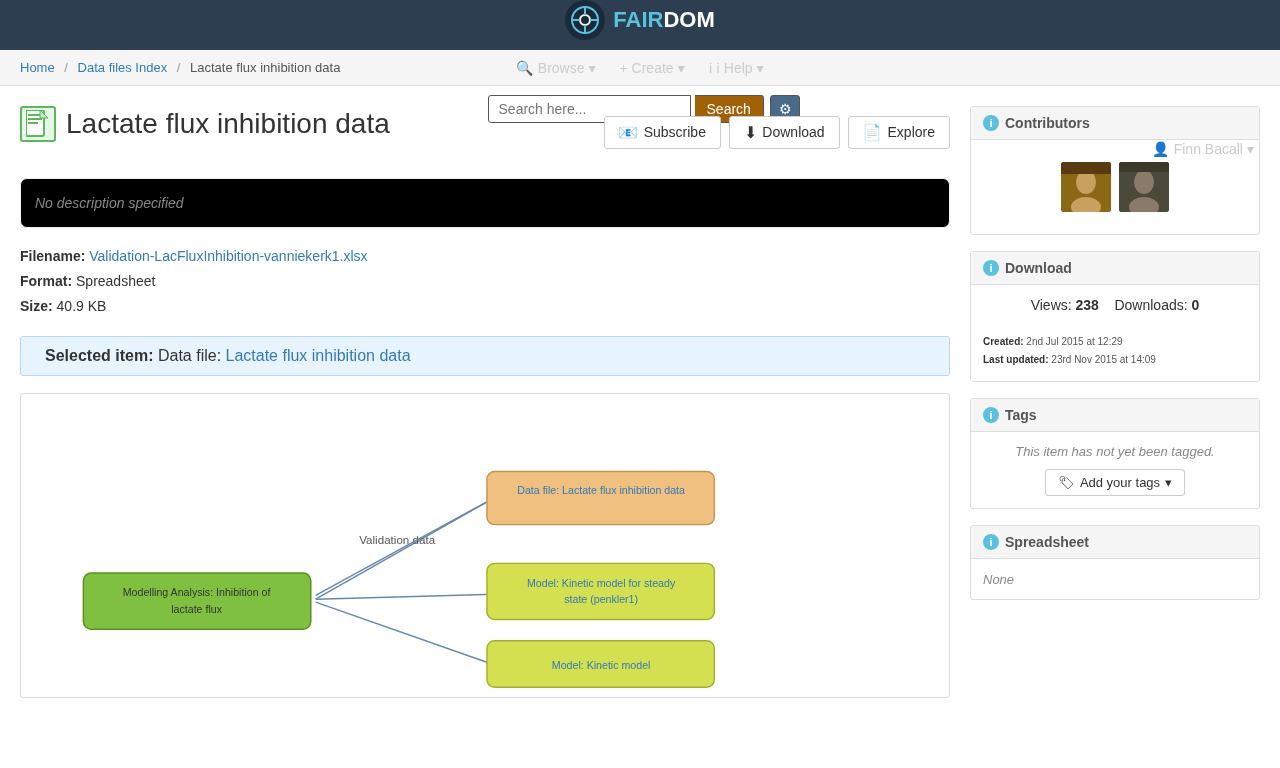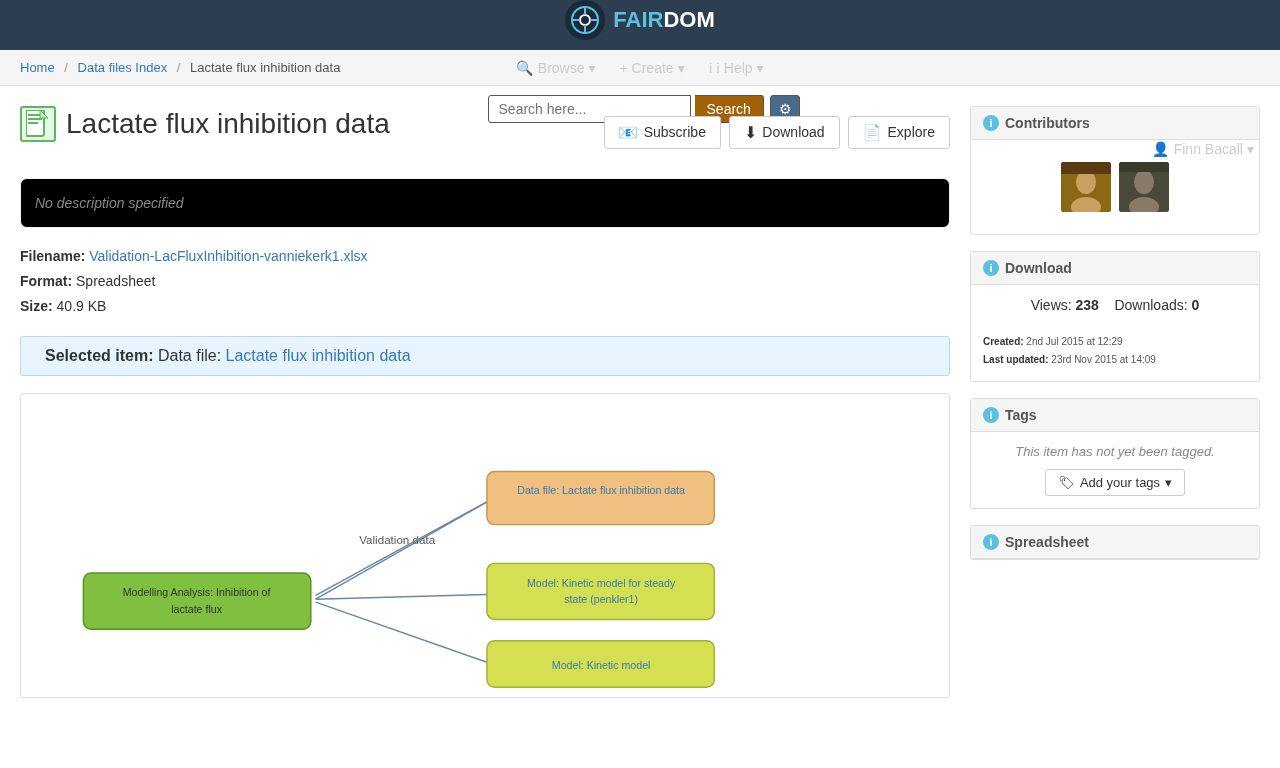--- a/index.html
+++ b/index.html
@@ -486,16 +486,19 @@
           <span>▾</span>
         </button>
       </div>
     </div>
 
     <div class="sidebar-panel">
       <div class="sidebar-panel-header">
         <div class="info-icon">i</div>
         <span>Spreadsheet</span>
       </div>
+      <div class="sidebar-panel-body">
+        <span class="attributions-none">None</span>
+      </div>
     </div>
 
   </div>
 </div>
 
 </body></html>

